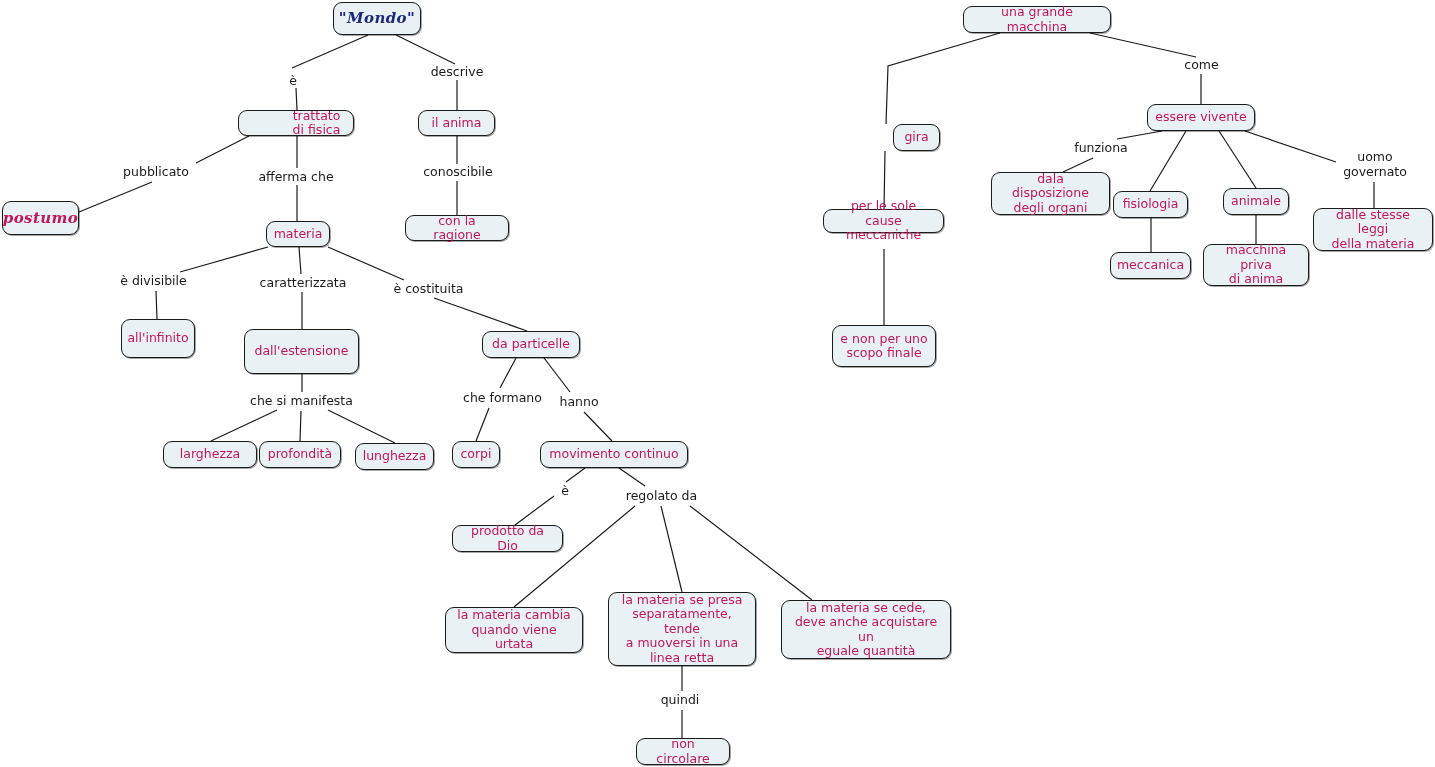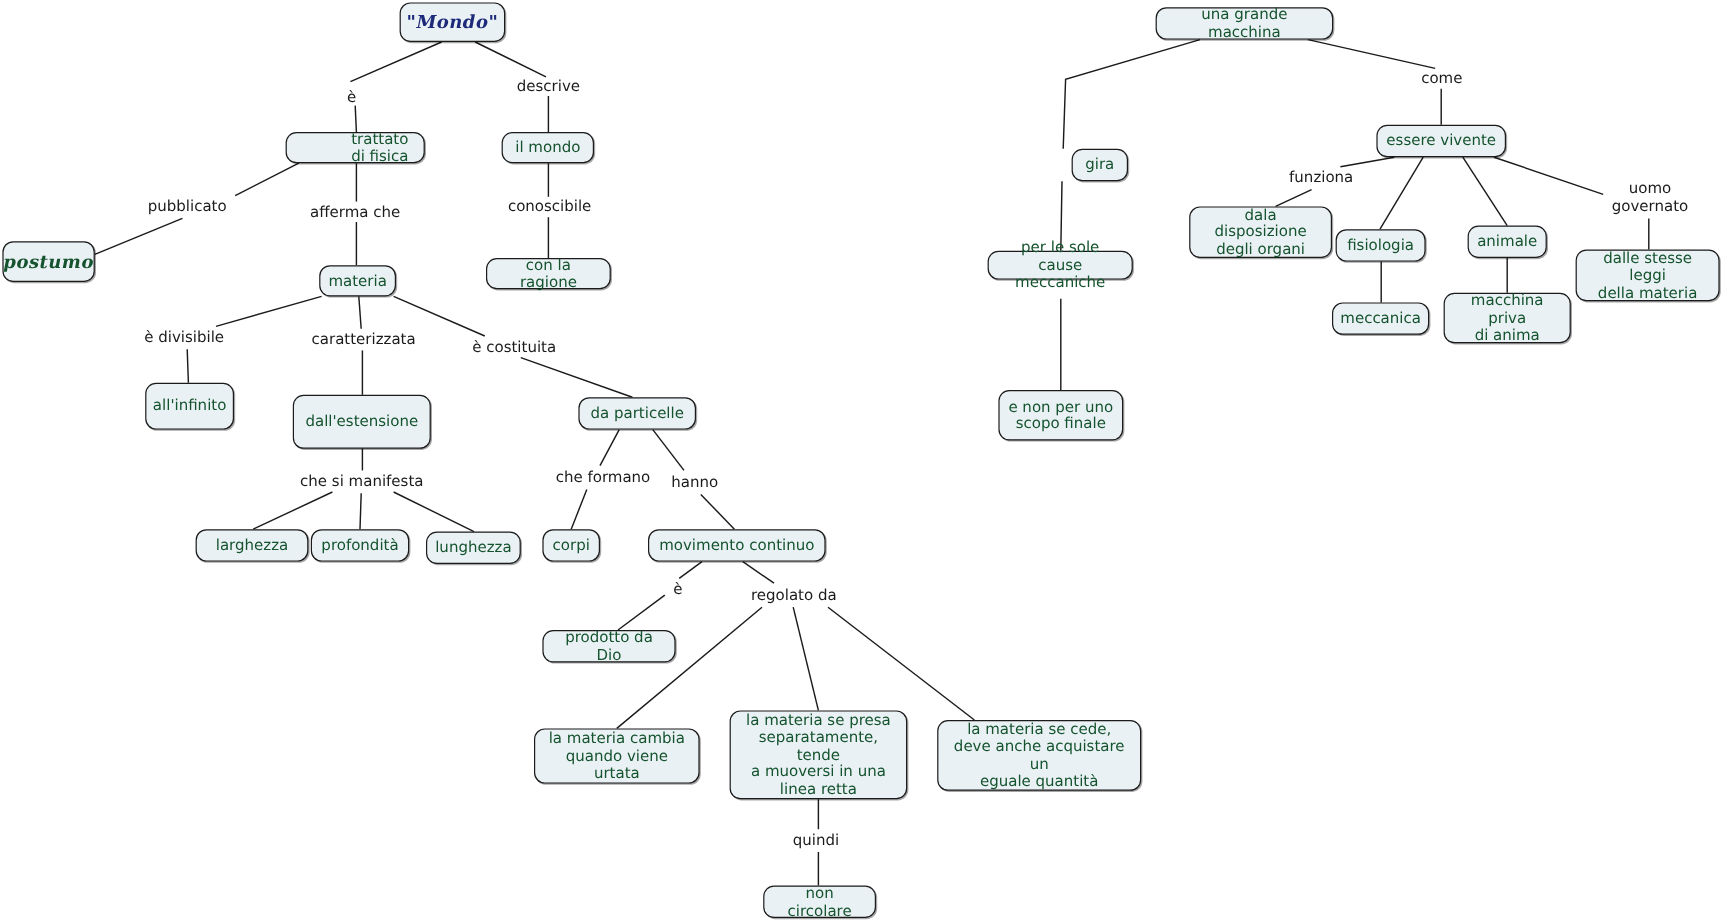--- a/index.html
+++ b/index.html
@@ -24,21 +24,21 @@
     width: 1435px;
     height: 767px;
     pointer-events: none;
   }
   .node {
     position: absolute;
     box-sizing: border-box;
     background: #eaf1f5;
     border: 1.4px solid #1b1b1b;
     border-radius: 9px;
-    color: #14532d;
+    color: #be185d;
     font-size: 12.5px;
     line-height: 14.5px;
     text-align: center;
     display: flex;
     align-items: center;
     justify-content: center;
     padding: 2px 7px;
     white-space: pre-line;
     box-shadow: 1px 1px 0 rgba(0,0,0,0.35);
   }
@@ -109,21 +109,21 @@
       <path d="M 1186,131 L 1150,191" fill="none" stroke="#1b1b1b" stroke-width="1.2"></path>
       <path d="M 1151,218 L 1151,252" fill="none" stroke="#1b1b1b" stroke-width="1.2"></path>
       <path d="M 1219,131 L 1256,188" fill="none" stroke="#1b1b1b" stroke-width="1.2"></path>
       <path d="M 1256,215 L 1256,244" fill="none" stroke="#1b1b1b" stroke-width="1.2"></path>
       <path d="M 1245,131 L 1336,162" fill="none" stroke="#1b1b1b" stroke-width="1.2"></path>
       <path d="M 1374,182 L 1374,208" fill="none" stroke="#1b1b1b" stroke-width="1.2"></path>
     </svg>
   <div id="nodes-layer">
       <div class="node script accent" style="left: 333px; top: 2px; width: 88px; height: 33px;">"Mondo"</div>
       <div class="node" style="left: 238px; top: 110px; width: 116px; height: 26px; padding-left: 48px;">trattato di fisica</div>
-      <div class="node" style="left: 418px; top: 110px; width: 77px; height: 26px;">il mondo</div>
+      <div class="node" style="left: 418px; top: 110px; width: 77px; height: 26px;">il anima</div>
       <div class="node script" style="left: 2px; top: 201px; width: 77px; height: 34px;">postumo</div>
       <div class="node" style="left: 405px; top: 215px; width: 104px; height: 26px;">con la ragione</div>
       <div class="node" style="left: 266px; top: 221px; width: 64px; height: 26px;">materia</div>
       <div class="node" style="left: 121px; top: 319px; width: 74px; height: 39px;">all'infinito</div>
       <div class="node" style="left: 244px; top: 329px; width: 115px; height: 45px;">dall'estensione</div>
       <div class="node" style="left: 482px; top: 331px; width: 98px; height: 27px;">da particelle</div>
       <div class="node" style="left: 163px; top: 441px; width: 94px; height: 27px;">larghezza</div>
       <div class="node" style="left: 259px; top: 441px; width: 82px; height: 27px;">profondità</div>
       <div class="node" style="left: 355px; top: 443px; width: 79px; height: 27px;">lunghezza</div>
       <div class="node" style="left: 452px; top: 441px; width: 48px; height: 27px;">corpi</div>

